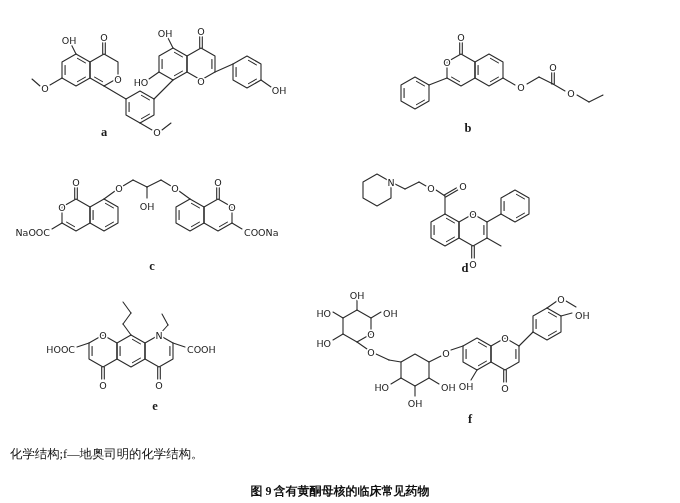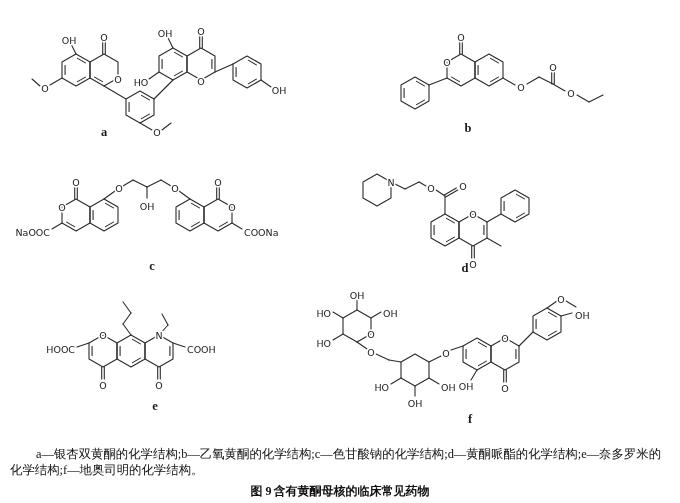--- a/index.html
+++ b/index.html
@@ -261,20 +261,19 @@
     <text class="atom" x="151" y="67">O</text>
     <text class="atom" x="171" y="100">OH</text>
     <text class="atom" x="210" y="52">O</text>
     <text class="atom" x="210" y="102">O</text>
     <text class="atom" x="266" y="13">O</text>
     <text class="atom start" x="280" y="29">OH</text>
     <text class="plabel" x="175" y="137">f</text>
   </svg>
 
   <div id="caption">
-    <div class="indent">a—银杏双黄酮的化学结构;b—乙氧黄酮的化学结构;c—色甘酸钠的化学结构;d—黄酮哌酯的化学结构;e—奈多罗米的</div>
     <div>化学结构;f—地奥司明的化学结构。</div>
   </div>
   <div id="figline">
     <span>图 9</span><span class="t">含有黄酮母核的临床常见药物</span>
   </div>
 
 </div>
 
 </body></html>

